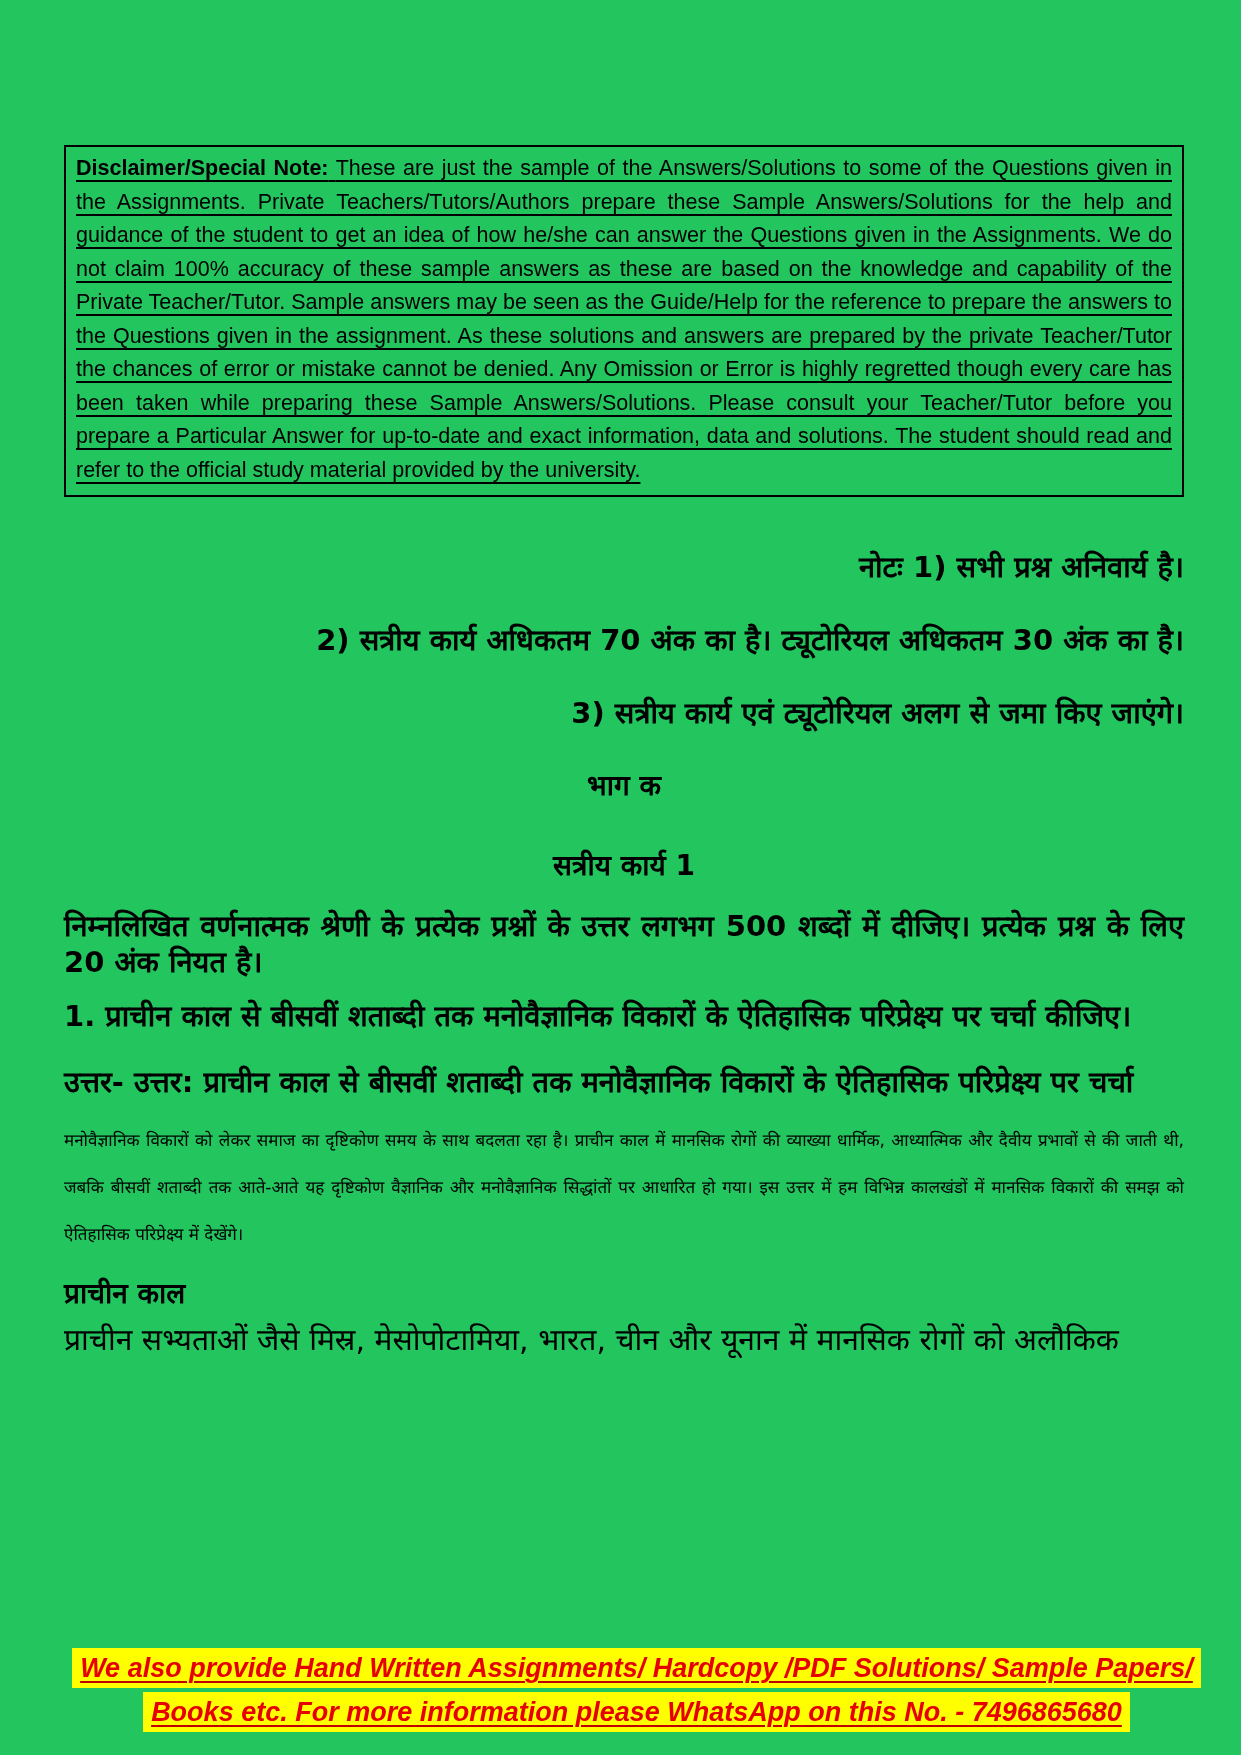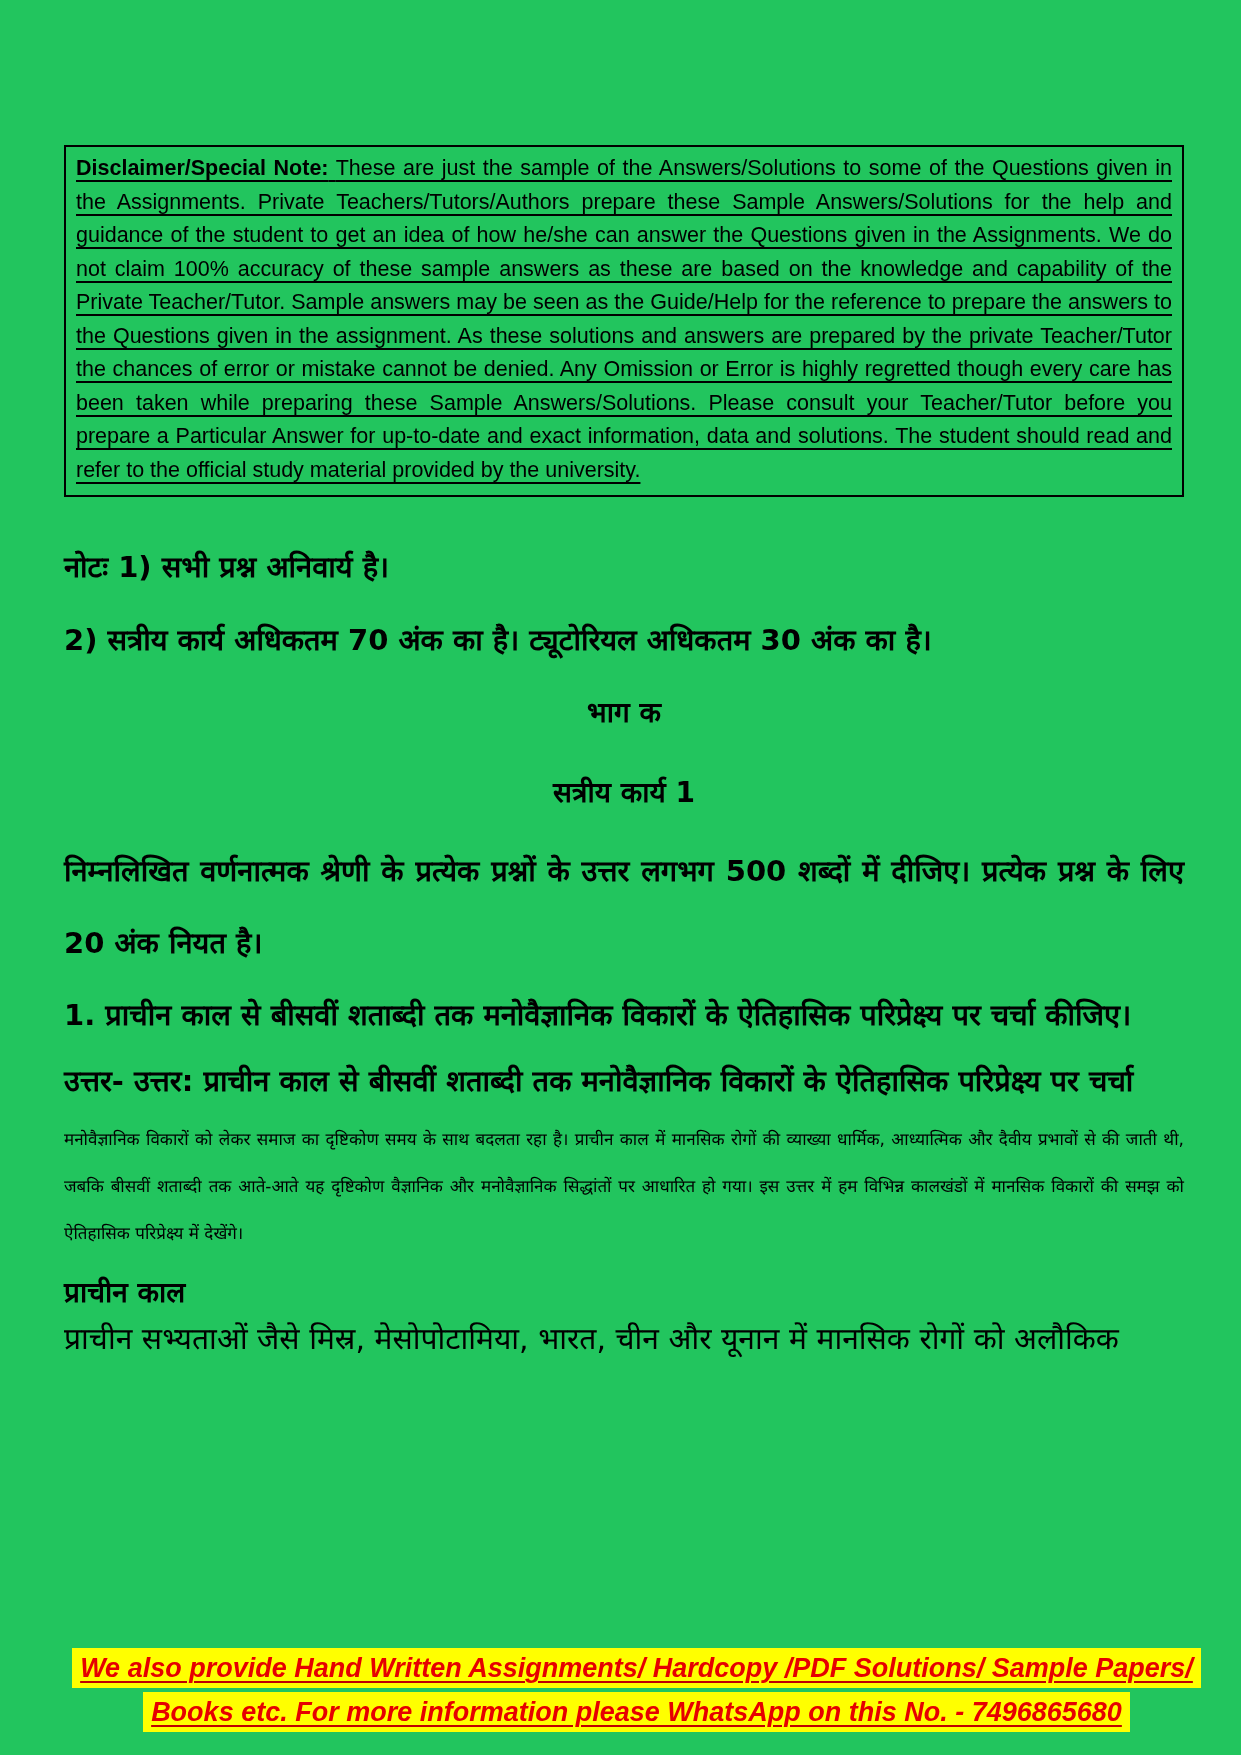--- a/index.html
+++ b/index.html
@@ -34,28 +34,28 @@
   }
   .disclaimer-text strong { font-weight: bold; }
   
   .hindi-bold {
     font-family: "DejaVu Sans", sans-serif;
     font-weight: bold;
     font-size: 29px;
     line-height: 40px;
     color: #000000;
   }
-  .note-line { margin-bottom: 33px; }
+  .note-line { margin-bottom: 33px; text-align: right; }
   .notes { margin-top: 50px; }
   .center { text-align: center; }
   .part-heading { margin-top: 28px; font-size: 28px; }
   .assignment-heading { margin-top: 40px; font-size: 28px; }
   .instructions {
     margin-top: 22px;
-    line-height: 72px;
+    line-height: 36px;
     text-align: justify;
   }
   .question {
     margin-top: 8px;
     line-height: 57px;
     text-align: justify;
   }
   .answer-heading {
     margin-top: 12px;
     line-height: 50px;
@@ -115,20 +115,21 @@
 <div class="page">
   <div class="content">
 
     <div class="disclaimer-box">
       <p class="disclaimer-text"><strong>Disclaimer/Special Note:</strong> <span>These are just the sample of the Answers/Solutions to some of the Questions given in the Assignments. Private Teachers/Tutors/Authors prepare these Sample Answers/Solutions for the help and guidance of the student to get an idea of how he/she can answer the Questions given in the Assignments. We do not claim 100% accuracy of these sample answers as these are based on the knowledge and capability of the Private Teacher/Tutor. Sample answers may be seen as the Guide/Help for the reference to prepare the answers to the Questions given in the assignment. As these solutions and answers are prepared by the private Teacher/Tutor the chances of error or mistake cannot be denied. Any Omission or Error is highly regretted though every care has been taken while preparing these Sample Answers/Solutions. Please consult your Teacher/Tutor before you prepare a Particular Answer for up-to-date and exact information, data and solutions. The student should read and refer to the official study material provided by the university.</span></p>
     </div>
 
     <div class="notes">
       <p class="hindi-bold note-line">नोटः 1) सभी प्रश्न अनिवार्य है।</p>
       <p class="hindi-bold note-line">2) सत्रीय कार्य अधिकतम 70 अंक का है। ट्यूटोरियल अधिकतम 30 अंक का है।</p>
+      <p class="hindi-bold note-line">3) सत्रीय कार्य एवं ट्यूटोरियल अलग से जमा किए जाएंगे।</p>
     </div>
 
     <h2 class="hindi-bold center part-heading">भाग क</h2>
 
     <h2 class="hindi-bold center assignment-heading">सत्रीय कार्य 1</h2>
 
     <p class="hindi-bold instructions">निम्नलिखित वर्णनात्मक श्रेणी के प्रत्येक प्रश्नों के उत्तर लगभग 500 शब्दों में दीजिए। प्रत्येक प्रश्न के लिए 20 अंक नियत है।</p>
 
     <p class="hindi-bold question">1. प्राचीन काल से बीसवीं शताब्दी तक मनोवैज्ञानिक विकारों के ऐतिहासिक परिप्रेक्ष्य पर चर्चा कीजिए।</p>
 

